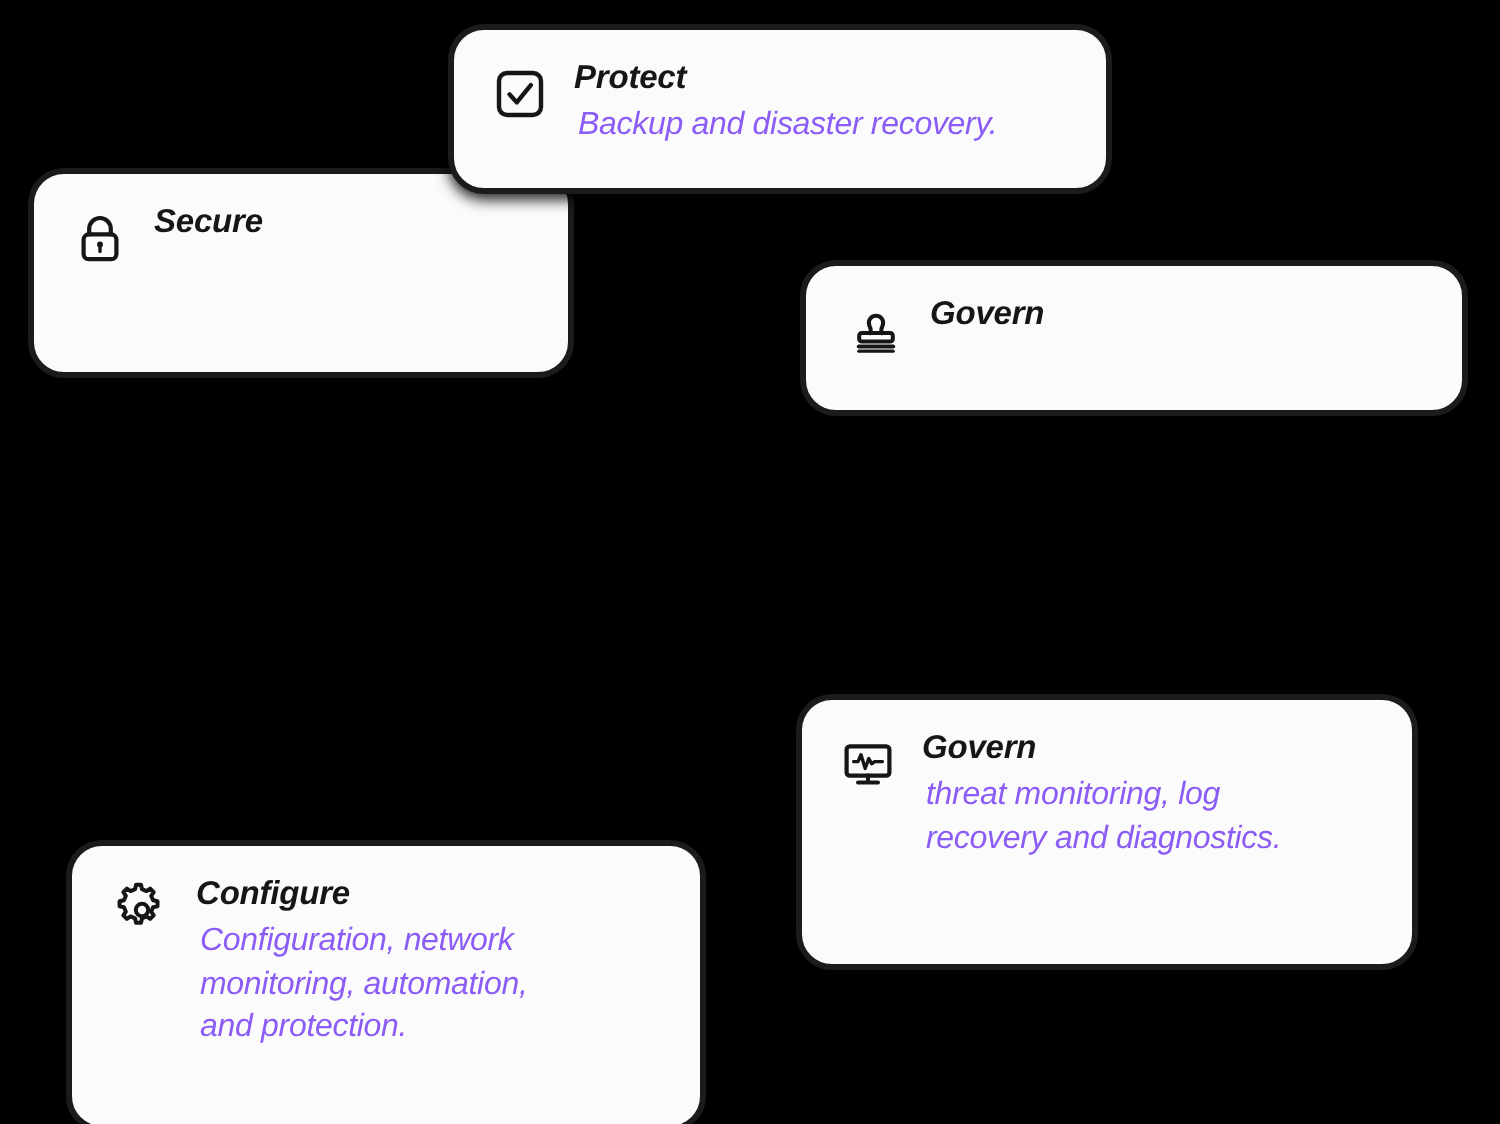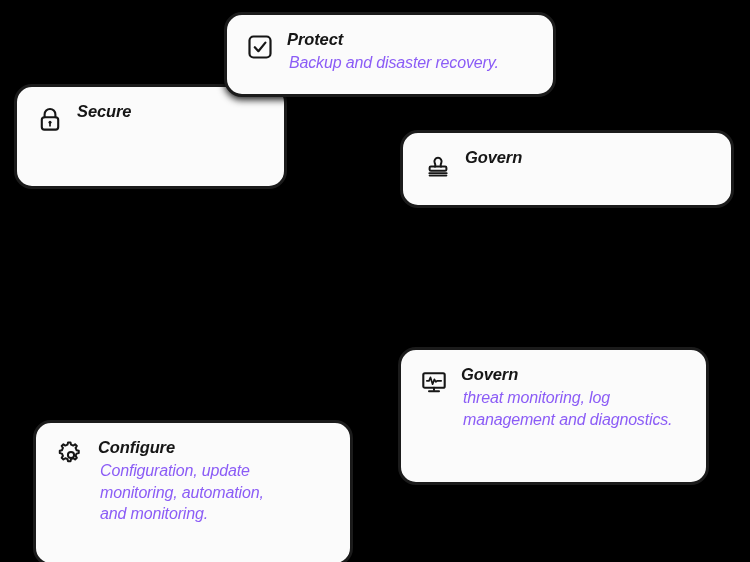--- a/index.html
+++ b/index.html
@@ -175,35 +175,35 @@
         <rect x="4.3" y="6.2" width="21.4" height="14.6" rx="1.6" stroke="#161616" stroke-width="2.1"></rect>
         <path d="M7.8 13.8 H10.0 L11.5 10.4 L13.6 17.2 L15.4 12.3 L16.8 14.9 L18.3 13.8 H22.2" stroke="#161616" stroke-width="1.7" stroke-linecap="round" stroke-linejoin="round"></path>
         <path d="M15 20.8 V23.0" stroke="#161616" stroke-width="2.0" stroke-linecap="round"></path>
         <path d="M10.0 24.2 H20.0" stroke="#161616" stroke-width="2.0" stroke-linecap="round"></path>
       </svg>
     </span>
     <div class="card-body">
       <p class="card-title">Govern</p>
       <p class="card-desc lines">
         <span>threat monitoring, log</span>
-        <span>management and diagnostics.</span>
+        <span>recovery and diagnostics.</span>
       </p>
     </div>
   </div>
 
   <div class="card" id="card-configure">
     <span class="card-icon">
       <svg viewBox="0 0 30 30" fill="none" xmlns="http://www.w3.org/2000/svg">
         <path d="M15 4.6 l2.25 0.95 1.85 -1.25 1.75 1.75 -1.25 1.85 0.95 2.25 2.2 0.5 v2.47 l-2.2 0.5 -0.95 2.25 1.25 1.85 -1.75 1.75 -1.85 -1.25 -2.25 0.95 -0.5 2.2 h-2.47 l-0.5 -2.2 -2.25 -0.95 -1.85 1.25 -1.75 -1.75 1.25 -1.85 -0.95 -2.25 -2.2 -0.5 v-2.47 l2.2 -0.5 0.95 -2.25 -1.25 -1.85 1.75 -1.75 1.85 1.25 2.25 -0.95 0.5 -2.2 h2.47 z" stroke="#161616" stroke-width="2.0" stroke-linejoin="round"></path>
         <circle cx="15" cy="15" r="3.1" stroke="#161616" stroke-width="2.0"></circle>
       </svg>
     </span>
     <div class="card-body">
       <p class="card-title">Configure</p>
       <p class="card-desc lines">
-        <span>Configuration, update</span>
+        <span>Configuration, network</span>
         <span>monitoring, automation,</span>
-        <span>and monitoring.</span>
+        <span>and protection.</span>
       </p>
     </div>
   </div>
 
 </div>
 
 </body></html>

